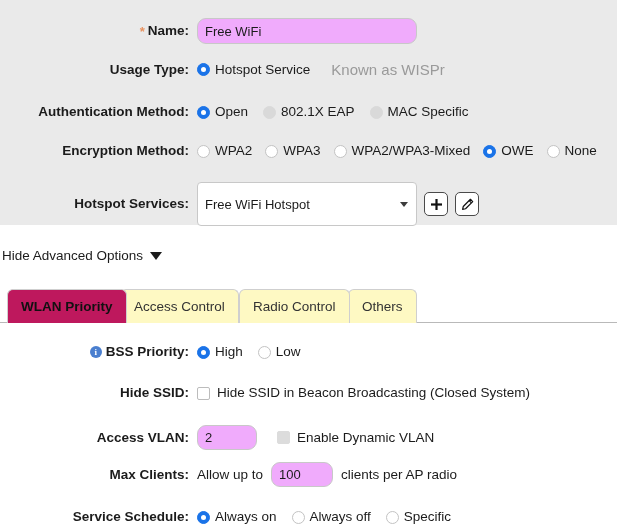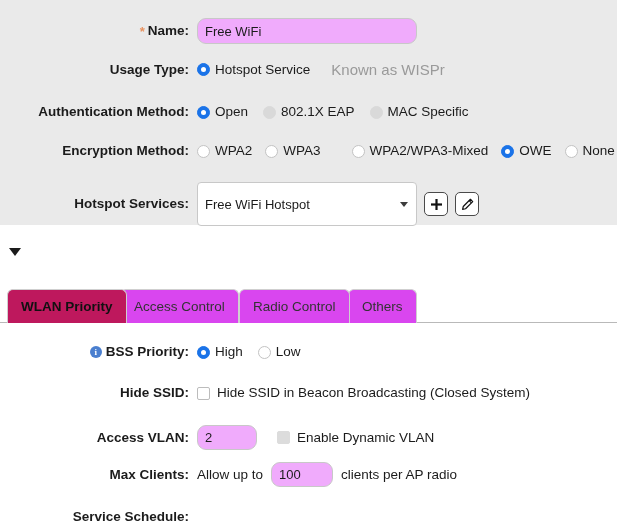--- a/index.html
+++ b/index.html
@@ -101,21 +101,21 @@
   .tabline {
     position: absolute; left: 0; top: 322px; width: 617px;
     border-bottom: 1px solid #b9b9b9;
   }
   .tab {
     position: absolute; top: 0; height: 34px;
     border: 1px solid #cfcfcf; border-bottom: none;
     border-radius: 6px 6px 0 0;
     display: flex; align-items: center; justify-content: center;
     font-size: 13.5px; color: #333; padding: 0 13px;
-    background: #d946ef;
+    background: #fef9c3;
   }
   .tab.active {
     background: #be185d; color: #111; font-weight: bold; z-index: 3;
     border-color: #cfcfcf;
   }
 
   
   .infoicon {
     width: 12px; height: 12px; border-radius: 50%;
     background: #4a7fcf; display: inline-flex;
@@ -172,21 +172,21 @@
     </div>
   </div>
 
   <div class="row" style="top:143px;">
     <div class="lbl">Encryption Method:</div>
     <div class="ctrl">
       <span class="radiowrap" style="margin-right:13px;">
         <span class="radio off"></span>
         <span class="rlabel">WPA2</span>
       </span>
-      <span class="radiowrap" style="margin-right:31px;">
+      <span class="radiowrap" style="margin-right:13px;">
         <span class="radio off"></span>
         <span class="rlabel">WPA3</span>
       </span>
       <span class="radiowrap" style="margin-right:13px;">
         <span class="radio off"></span>
         <span class="rlabel">WPA2/WPA3-Mixed</span>
       </span>
       <span class="radiowrap" style="margin-right:13px;">
         <span class="radio on"></span>
         <span class="rlabel">OWE</span>
@@ -214,20 +214,21 @@
       <div class="iconbtn">
         <svg width="13" height="13" viewBox="0 0 16 16">
           <path d="M11.6 1.6 L14.4 4.4 L5.6 13.2 L2 14 L2.8 10.4 Z" fill="none" stroke="#111" stroke-width="1.5" stroke-linejoin="round"></path>
           <path d="M10 3.2 L12.8 6" stroke="#111" stroke-width="1.3"></path>
         </svg>
       </div>
     </div>
   </div>
 
   <div class="adv-toggle">
+    <span>Hide Advanced Options</span>
     <span class="adv-caret"></span>
   </div>
 
   <div class="tabline"></div>
   <div class="tabbar">
     <div class="tab active" style="left:7px;">
       <span>WLAN Priority</span>
     </div>
     <div class="tab" style="left:120px;">
       <span>Access Control</span>
@@ -282,15 +283,29 @@
     <div class="lbl">Max Clients:</div>
     <div class="ctrl">
       <span class="plain">Allow up to</span>
       <input class="txtinput input-maxclients" style="margin: 0px 8px;" type="text" value="100">
       <span class="plain">clients per AP radio</span>
     </div>
   </div>
 
   <div class="row" style="top:509px;">
     <div class="lbl">Service Schedule:</div>
+    <div class="ctrl">
+      <span class="radiowrap">
+        <span class="radio on"></span>
+        <span class="rlabel">Always on</span>
+      </span>
+      <span class="radiowrap">
+        <span class="radio off"></span>
+        <span class="rlabel">Always off</span>
+      </span>
+      <span class="radiowrap">
+        <span class="radio off"></span>
+        <span class="rlabel">Specific</span>
+      </span>
+    </div>
   </div>
 
 </div>
 
 </body></html>

